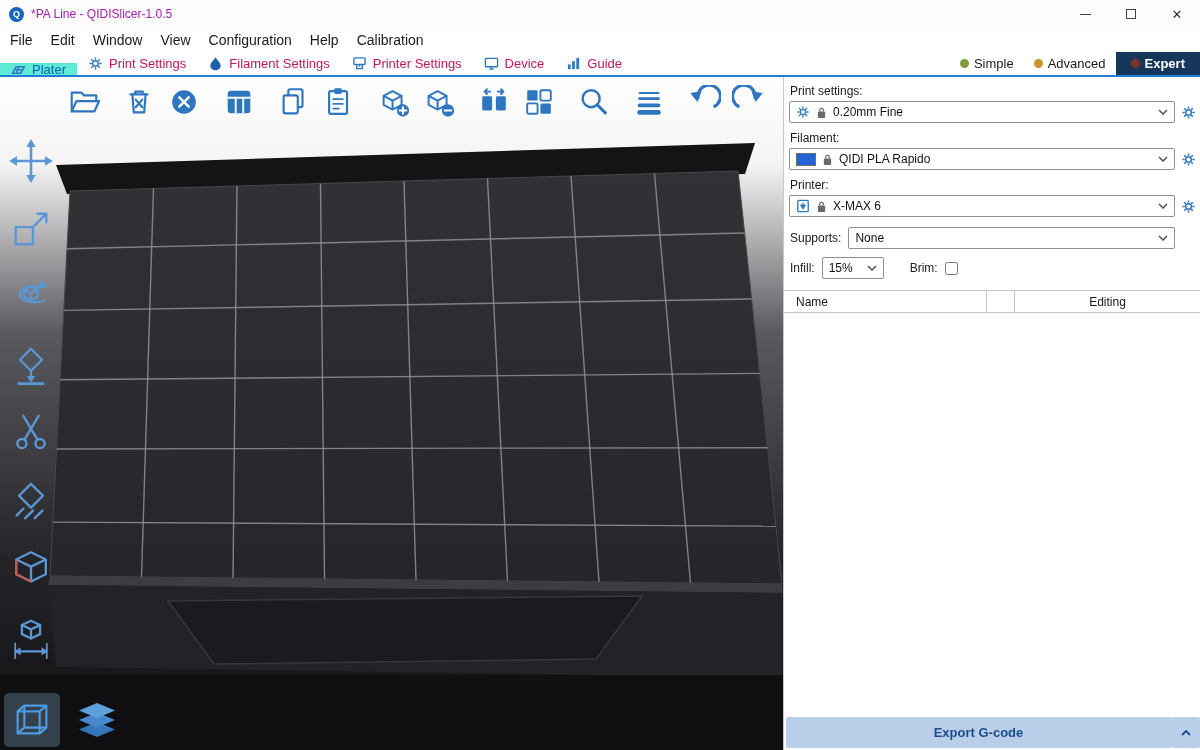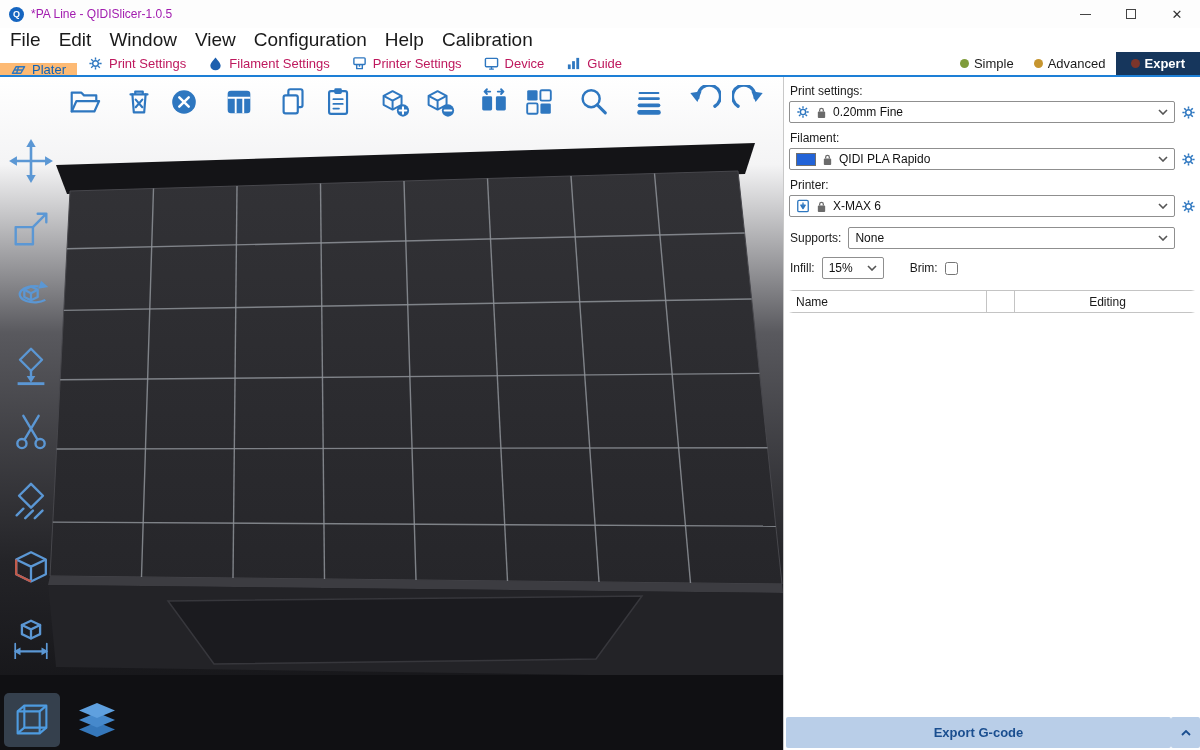--- a/index.html
+++ b/index.html
@@ -14,26 +14,26 @@
     margin:0 7px 0 9px;}
   .title-text{font-size:12px;color:#a21caf;}
   .win-controls{margin-left:auto;display:flex;height:100%;}
   .win-btn{width:46px;height:100%;display:flex;align-items:center;justify-content:center;color:#444;}
   .min-glyph{width:11px;border-top:1.5px solid #444;display:inline-block;}
   .max-glyph{width:10px;height:10px;border:1.2px solid #444;display:inline-block;}
   .close-glyph{font-size:13px;color:#333;}
 
   
   .menubar{height:24px;display:flex;align-items:center;background:#fff;padding-left:1px;}
-  .menu-item{font-size:19px;color:#1a1a1a;padding:0 9px;height:100%;display:flex;align-items:center;cursor:default;}
+  .menu-item{font-size:14px;color:#1a1a1a;padding:0 9px;height:100%;display:flex;align-items:center;cursor:default;}
 
   
   .tabbar{height:25px;display:flex;align-items:stretch;background:#fff;border-bottom:2px solid #1d7fd6;}
   .tab{display:flex;align-items:center;gap:6px;padding:0 11px;font-size:13px;color:#be185d;white-space:nowrap;}
-  .tab.active{background:#fdba74;color:#0f63b8;margin-top:11px;}
+  .tab.active{background:#5eead4;color:#0f63b8;margin-top:11px;}
   .tab svg,.tab .glyph{flex:0 0 auto;}
   .modes{margin-left:auto;display:flex;align-items:stretch;}
   .mode{display:flex;align-items:center;gap:5px;padding:0 10px;font-size:13px;color:#1b1b1b;}
   .mode .dot{width:9px;height:9px;border-radius:50%;display:inline-block;}
   .mode.expert{color:#fff;font-weight:bold;padding:0 15px;}
 
   
   .main{position:absolute;top:77px;left:0;width:1048px;height:673px;}
   .viewport{position:absolute;left:0;top:0;width:783px;height:673px;overflow:hidden;}
   .scene{position:absolute;left:0;top:0;width:783px;height:673px;display:block;}
@@ -61,21 +61,21 @@
   .gear-btn{width:17px;display:flex;align-items:center;justify-content:center;margin-right:1px;}
   .swatch{width:20px;height:13px;border:1px solid #6f6f6f;display:inline-block;}
   .row-supports{display:flex;align-items:center;gap:7px;margin:10px 25px 0 6px;font-size:12px;color:#1a1a1a;}
   .row-supports .combo{height:22px;}
   .row-infill{display:flex;align-items:center;margin:8px 0 0 6px;font-size:12px;color:#1a1a1a;}
   .combo.small{flex:0 0 62px;}
   .brim-label{margin-left:26px;}
   .row-infill input{width:13px;height:13px;margin-left:7px;}
 
   .obj-table{margin-top:11px;border-top:1px solid #c4c4c4;border-bottom:1px solid #c4c4c4;
-    display:grid;grid-template-columns:203px 28px 1fr;border-radius:9px;}
+    display:grid;grid-template-columns:203px 28px 1fr;}
   .obj-th{height:21px;display:flex;align-items:center;font-size:12px;color:#1a1a1a;
     border-right:1px solid #c4c4c4;background:#fff;}
   .obj-th.name{padding-left:12px;}
   .obj-th.editing{justify-content:center;border-right:none;}
   .obj-body{height:380px;background:#fff;}
 
   .export-row{position:absolute;bottom:2px;left:2px;right:0;display:flex;gap:0;}
   .export-btn{flex:1;height:31px;display:flex;align-items:center;justify-content:center;
     font-size:13px;font-weight:bold;border-radius:2px;}
   .export-opt{width:29px;height:31px;display:flex;align-items:center;justify-content:center;border-radius:2px;}

